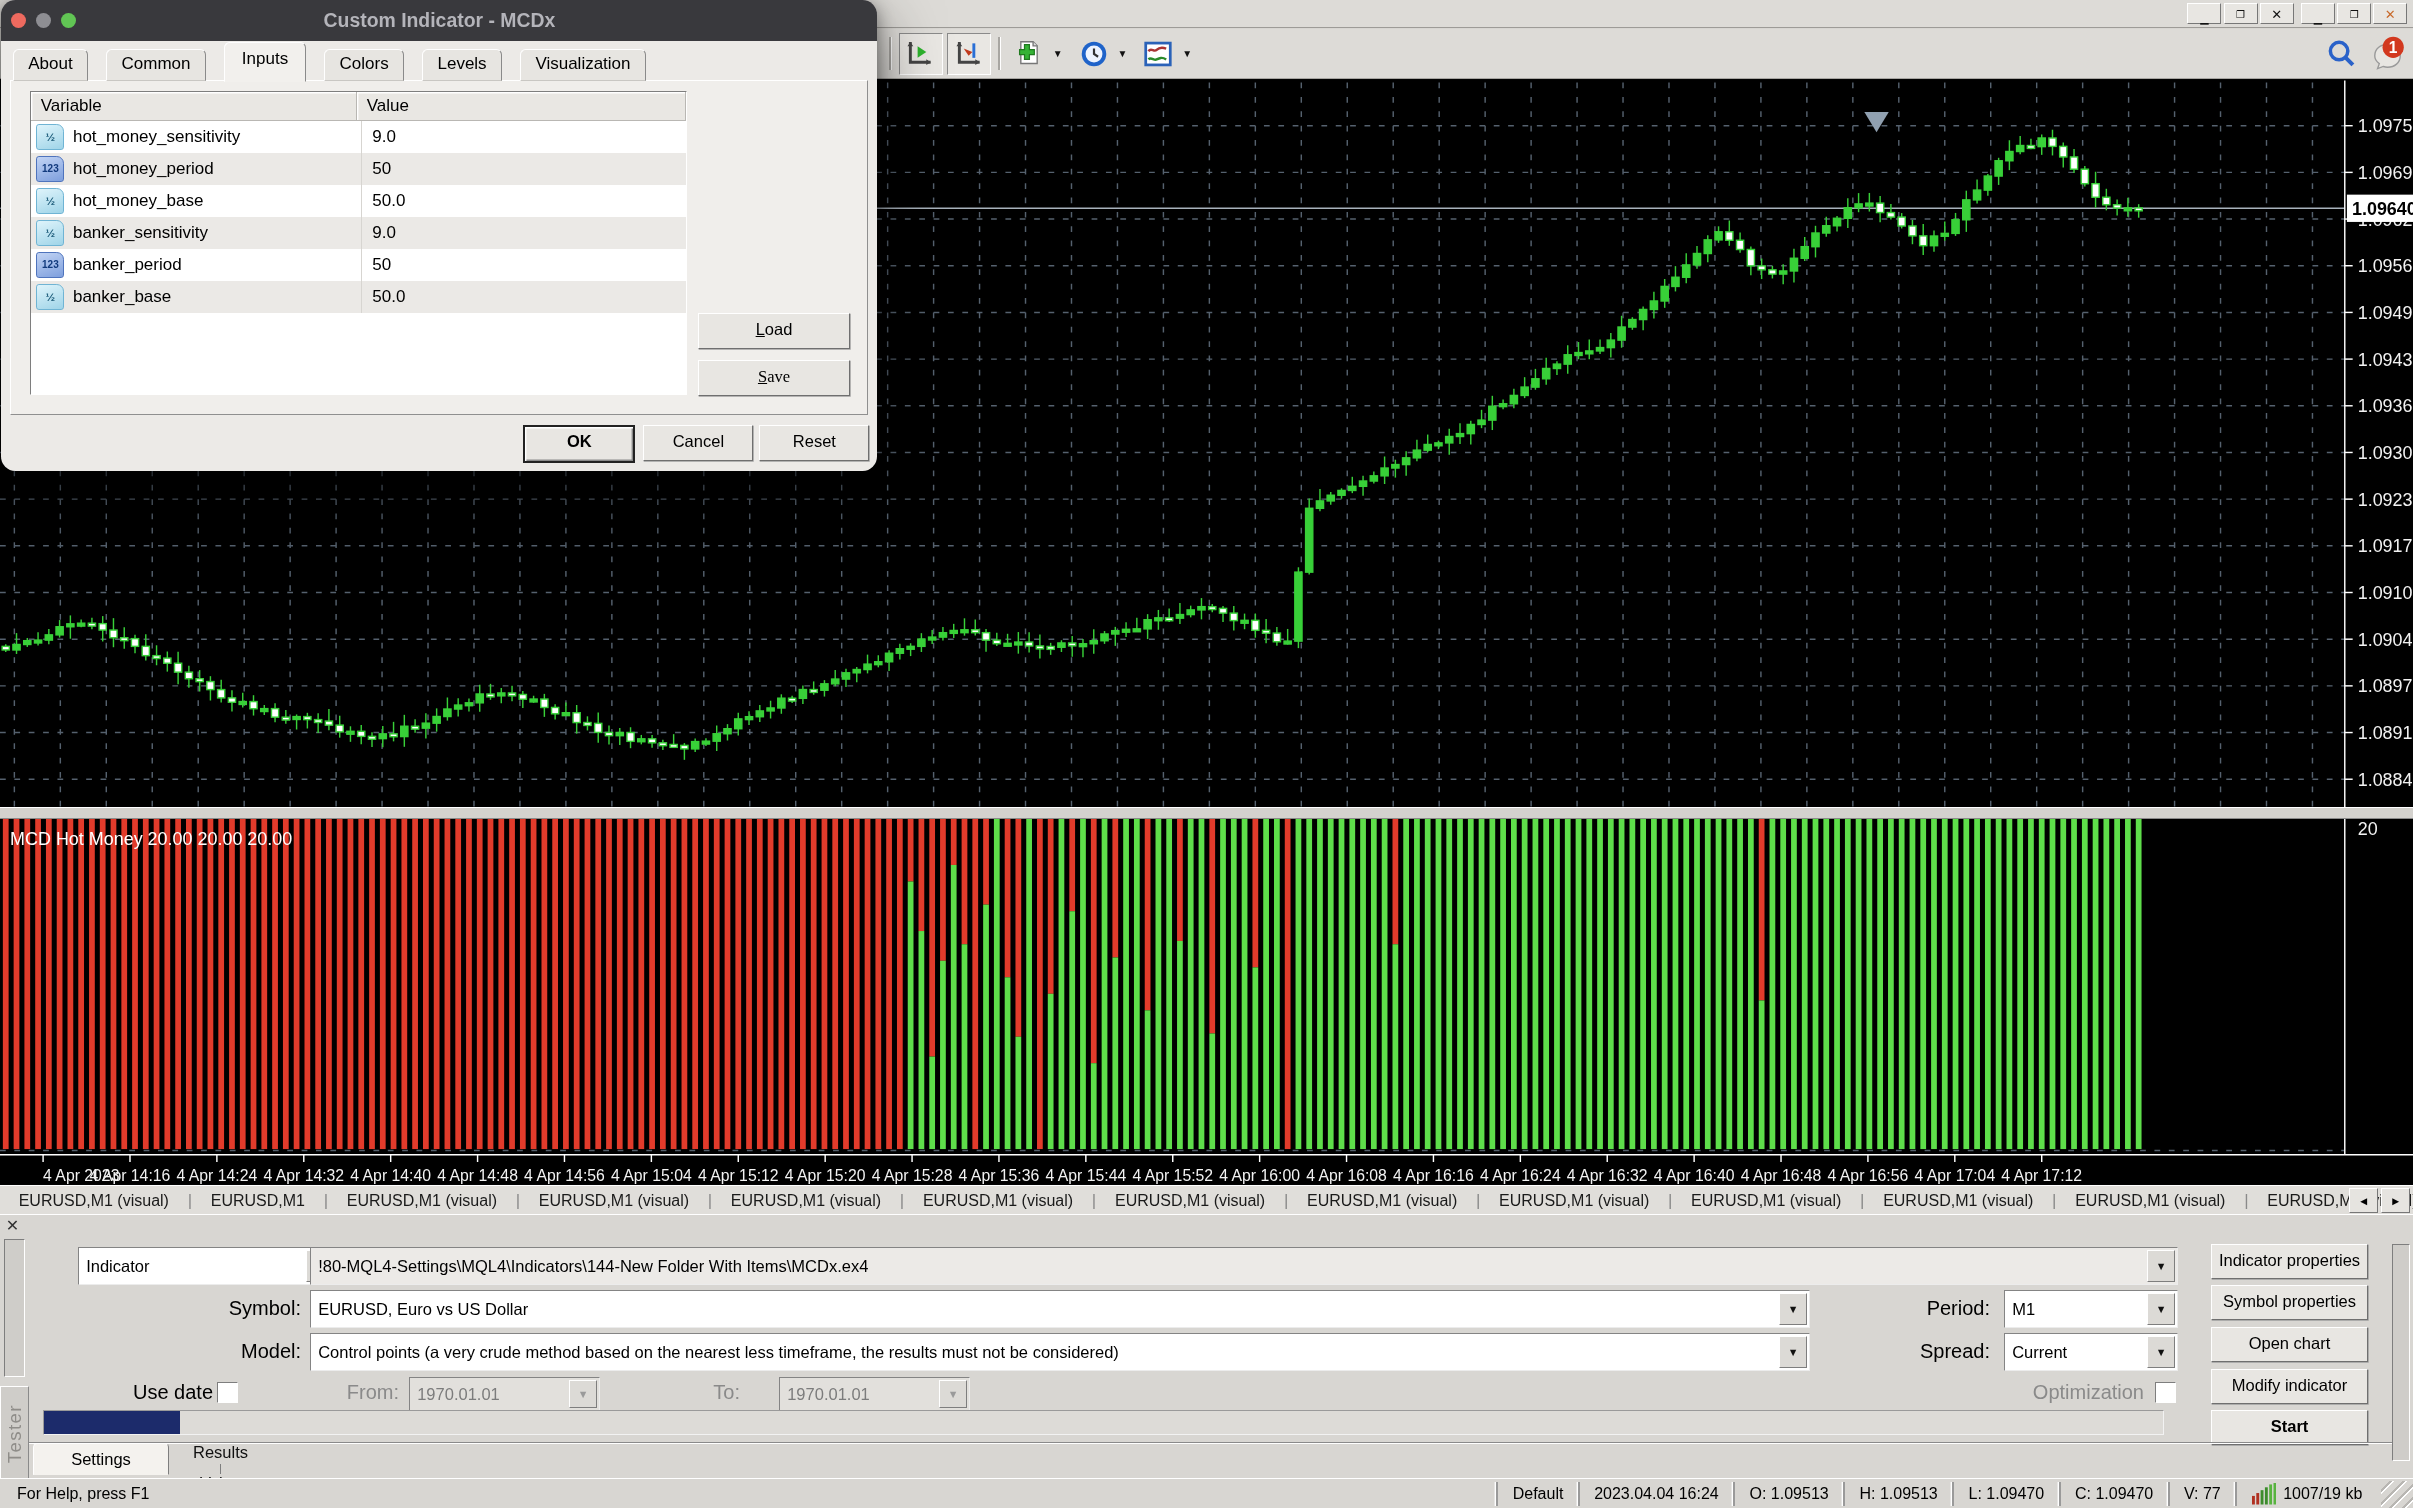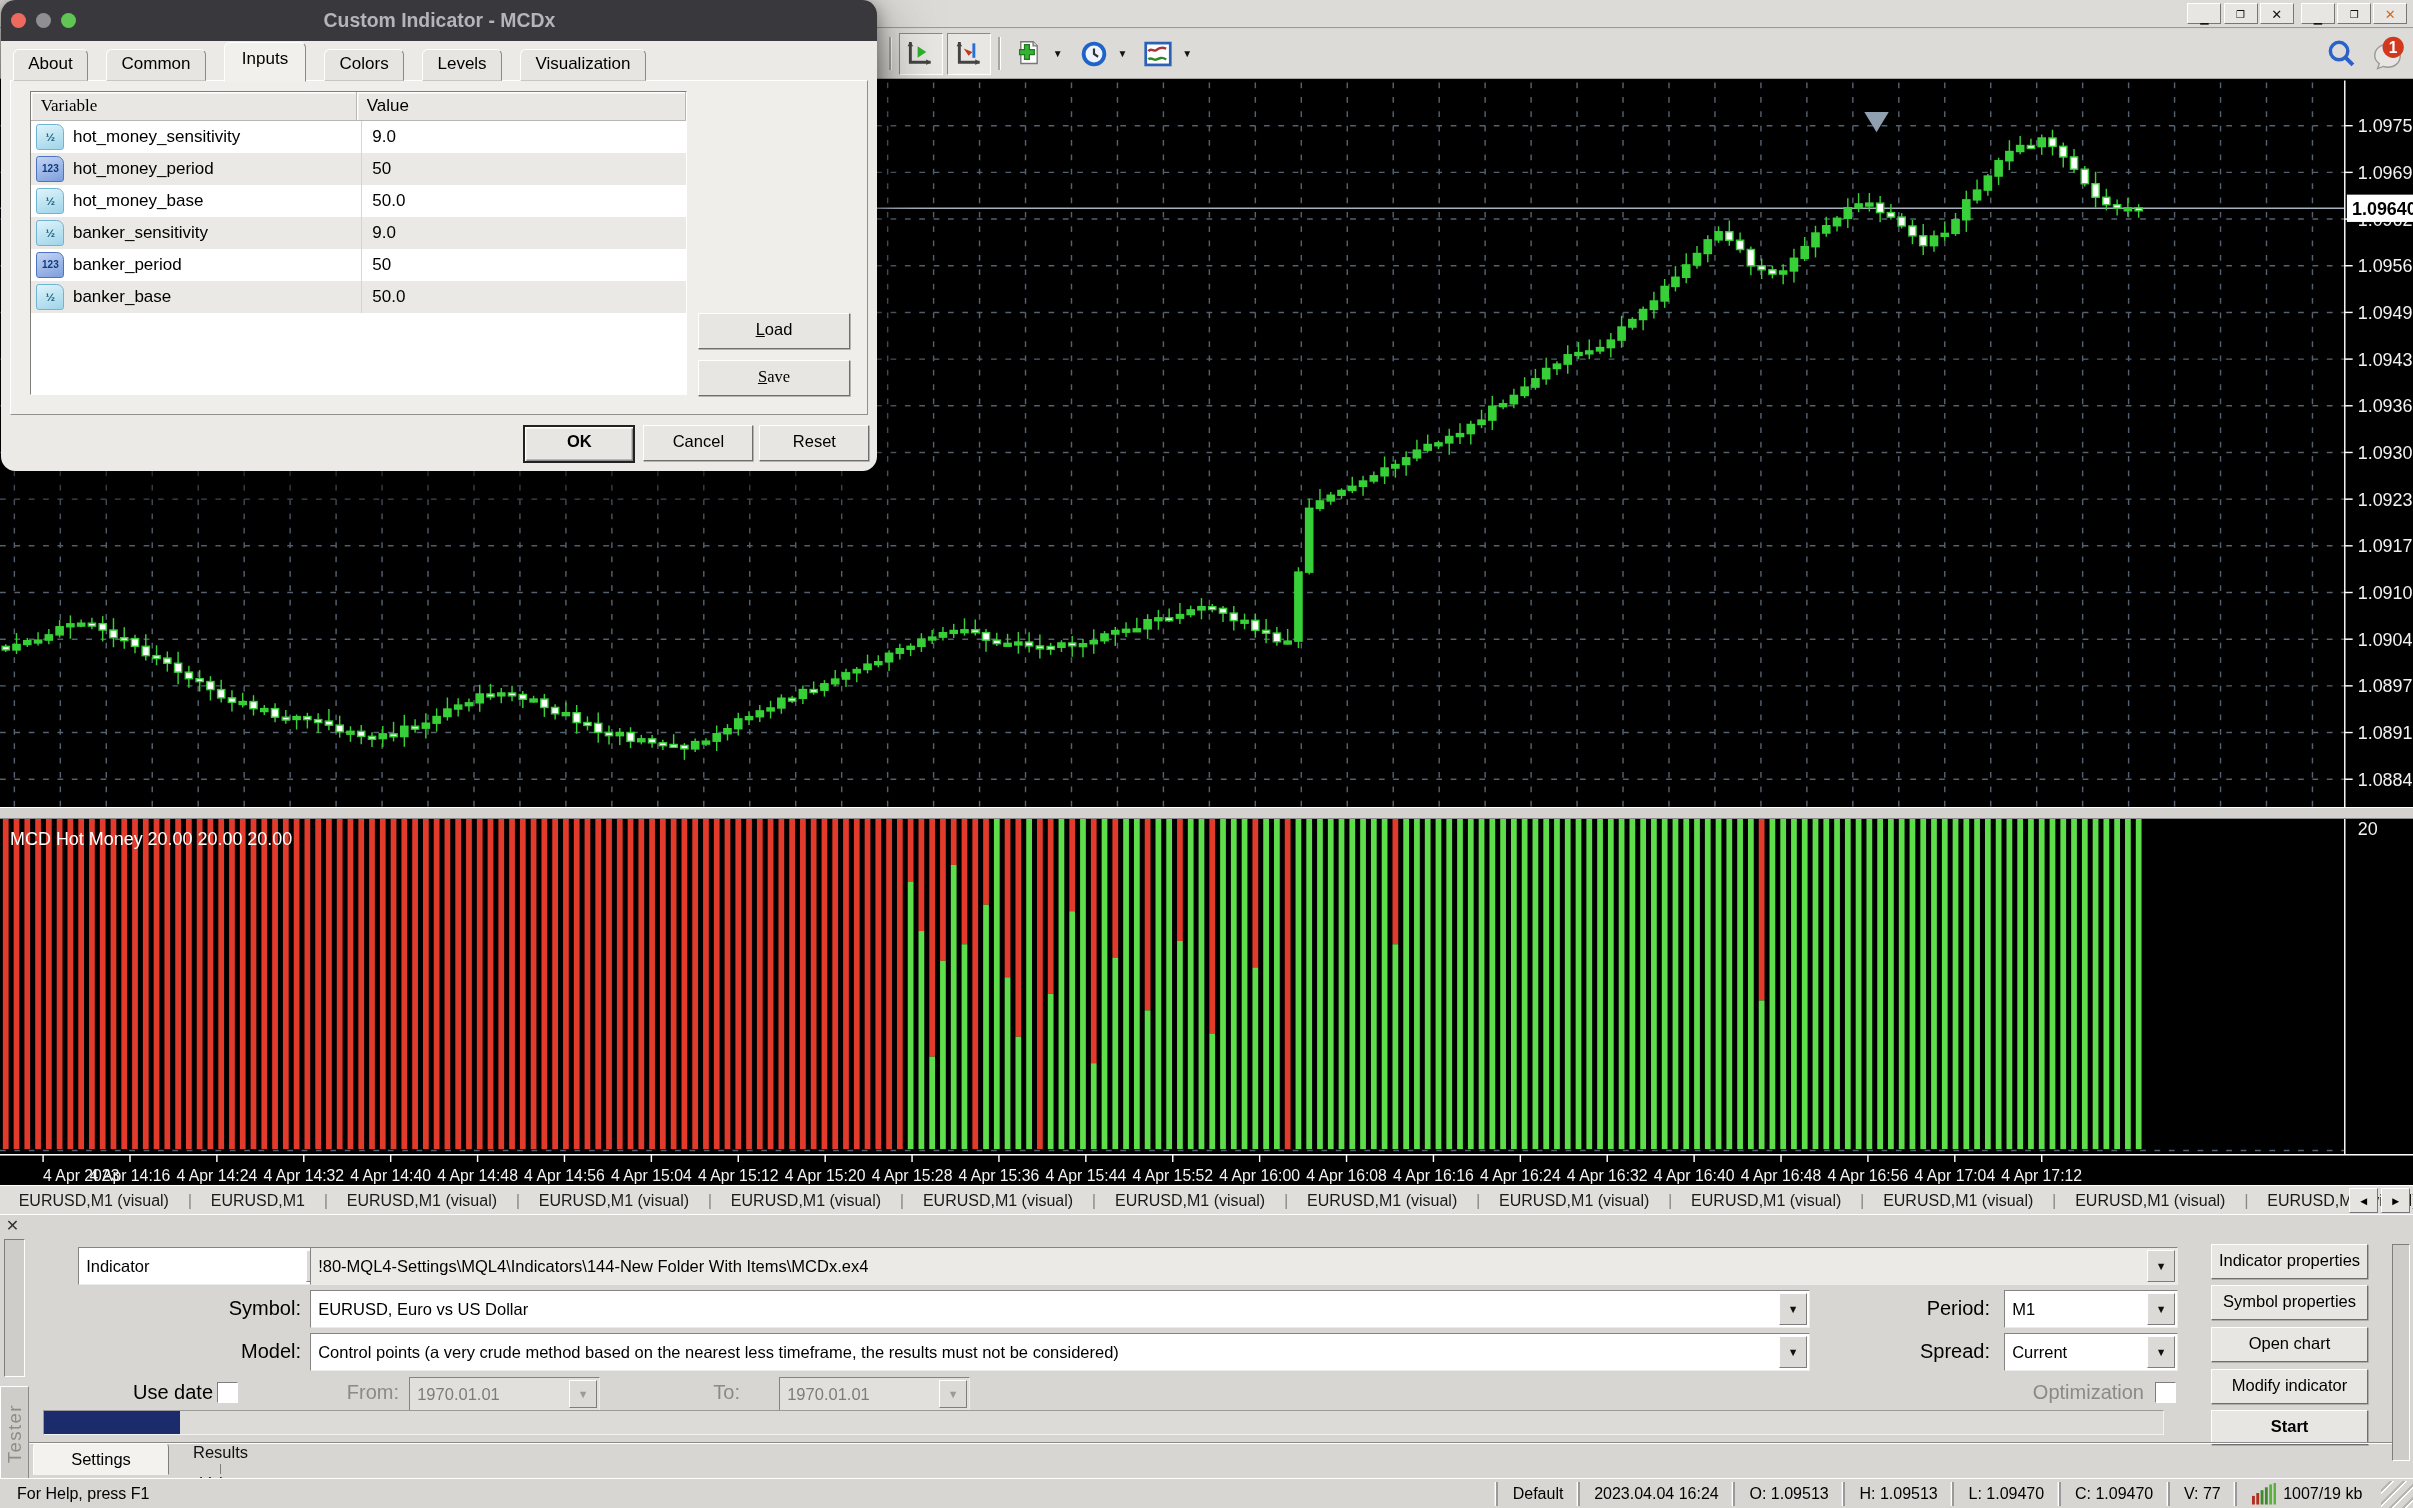--- a/index.html
+++ b/index.html
@@ -1094,21 +1094,21 @@
         <div class="dlg-tab">About</div>
         <div class="dlg-tab">Common</div>
         <div class="dlg-tab active">Inputs</div>
         <div class="dlg-tab">Colors</div>
         <div class="dlg-tab">Levels</div>
         <div class="dlg-tab">Visualization</div>
       </div>
     <div id="dlg-page">
       <div id="dlg-table">
         <div class="th-row">
-          <div class="th" style="width:315px;font-family:Liberation Serif, serif;">Variable</div>
+          <div class="th" style="width:315px;">Variable</div>
           <div class="th" style="flex:1;">Value</div>
         </div>
         <div id="dlg-rows">
             <div class="tr">
               <div class="td-var">
                 <span class="var-icon half">½</span>
                 <span>hot_money_sensitivity</span>
               </div>
               <div class="td-val">9.0</div>
             </div>

